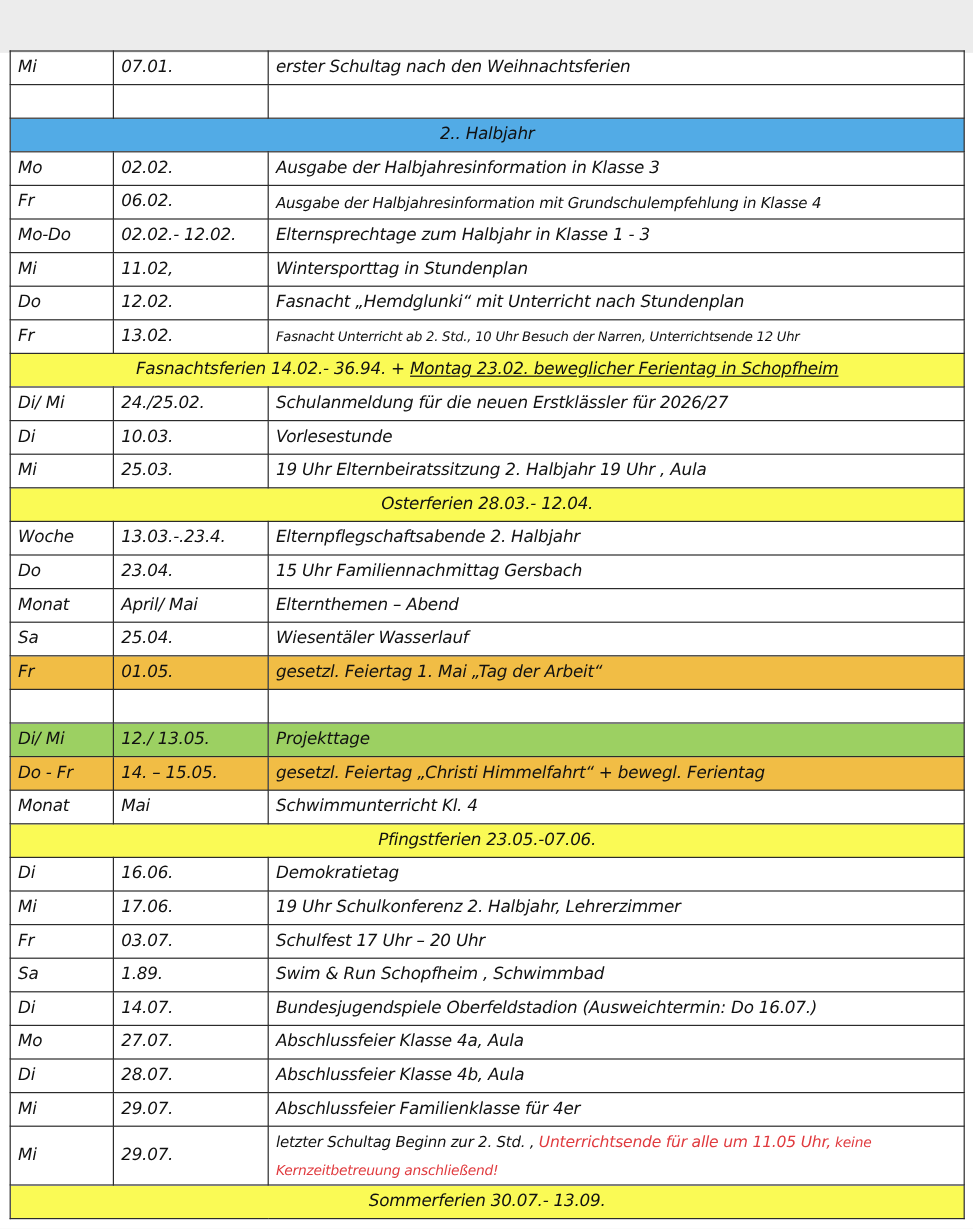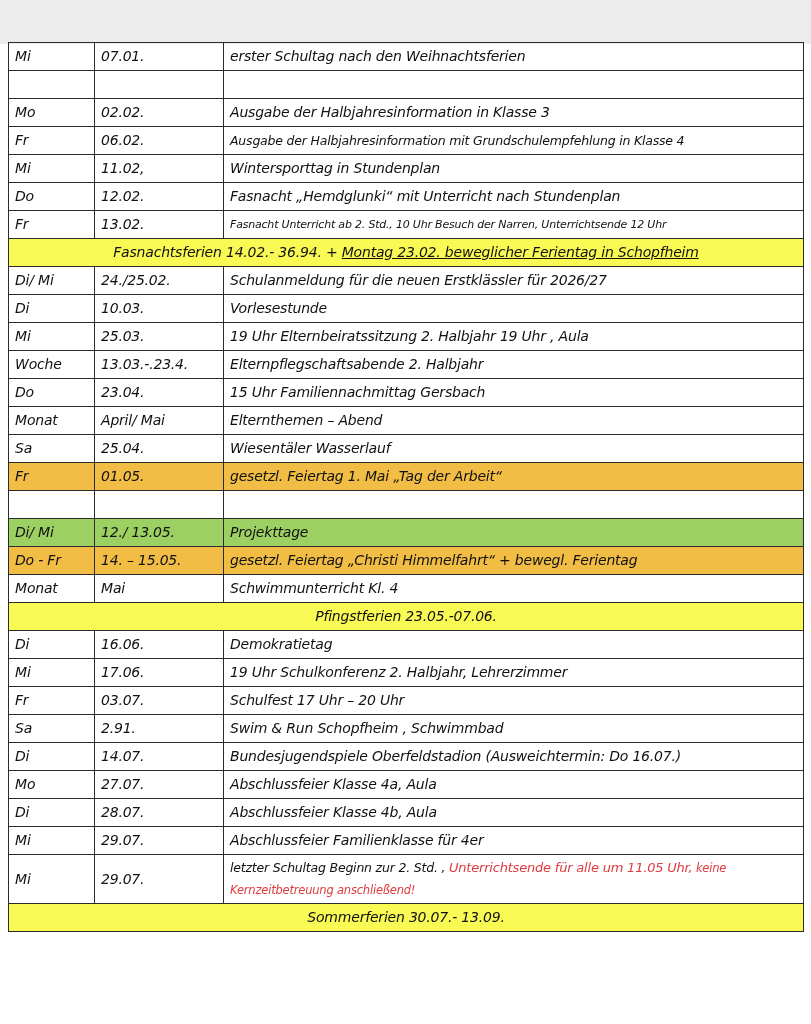--- a/index.html
+++ b/index.html
@@ -81,30 +81,38 @@
     <tr class="r c-black">
       <td>Mi</td>
       <td>07.01.</td>
       <td>erster Schultag nach den Weihnachtsferien</td>
     </tr>
     <tr class="r c-black">
       <td></td>
       <td></td>
       <td></td>
     </tr>
+    <tr class="r bg-blue">
+      <td colspan="3" class="banner">2.. Halbjahr</td>
+    </tr>
     <tr class="r c-black">
       <td>Mo</td>
       <td>02.02.</td>
       <td>Ausgabe der Halbjahresinformation in Klasse 3</td>
     </tr>
     <tr class="r c-black">
       <td>Fr</td>
       <td>06.02.</td>
       <td class="small">Ausgabe der Halbjahresinformation mit Grundschulempfehlung in Klasse 4</td>
     </tr>
+    <tr class="r c-blue">
+      <td>Mo-Do</td>
+      <td>02.02.- 12.02.</td>
+      <td>Elternsprechtage zum Halbjahr in Klasse 1 - 3</td>
+    </tr>
     <tr class="r c-green">
       <td>Mi</td>
       <td>11.02,</td>
       <td>Wintersporttag in Stundenplan</td>
     </tr>
     <tr class="r c-black">
       <td>Do</td>
       <td>12.02.</td>
       <td>Fasnacht „Hemdglunki“ mit Unterricht nach Stundenplan</td>
     </tr>
@@ -123,20 +131,23 @@
     </tr>
     <tr class="r c-green">
       <td>Di</td>
       <td>10.03.</td>
       <td>Vorlesestunde</td>
     </tr>
     <tr class="r c-navy">
       <td>Mi</td>
       <td>25.03.</td>
       <td>19 Uhr Elternbeiratssitzung 2. Halbjahr 19 Uhr , Aula</td>
+    </tr>
+    <tr class="r bg-yellow">
+      <td colspan="3" class="banner">Osterferien 28.03.- 12.04.</td>
     </tr>
     <tr class="r c-blue">
       <td>Woche</td>
       <td>13.03.-.23.4.</td>
       <td> Elternpflegschaftsabende 2. Halbjahr</td>
     </tr>
     <tr class="r c-purple">
       <td>Do</td>
       <td>23.04.</td>
       <td>15 Uhr Familiennachmittag Gersbach</td>
@@ -189,21 +200,21 @@
       <td>17.06.</td>
       <td>19 Uhr Schulkonferenz 2. Halbjahr, Lehrerzimmer</td>
     </tr>
     <tr class="r c-purple">
       <td>Fr</td>
       <td>03.07.</td>
       <td>Schulfest 17 Uhr – 20 Uhr</td>
     </tr>
     <tr class="r c-orange2">
       <td>Sa</td>
-      <td>2.91.</td>
+      <td>1.89.</td>
       <td>Swim  &amp; Run Schopfheim , Schwimmbad</td>
     </tr>
     <tr class="r c-green">
       <td>Di</td>
       <td>14.07.</td>
       <td>Bundesjugendspiele Oberfeldstadion (Ausweichtermin: Do 16.07.)</td>
     </tr>
     <tr class="r c-black">
       <td>Mo</td>
       <td>27.07.</td>

